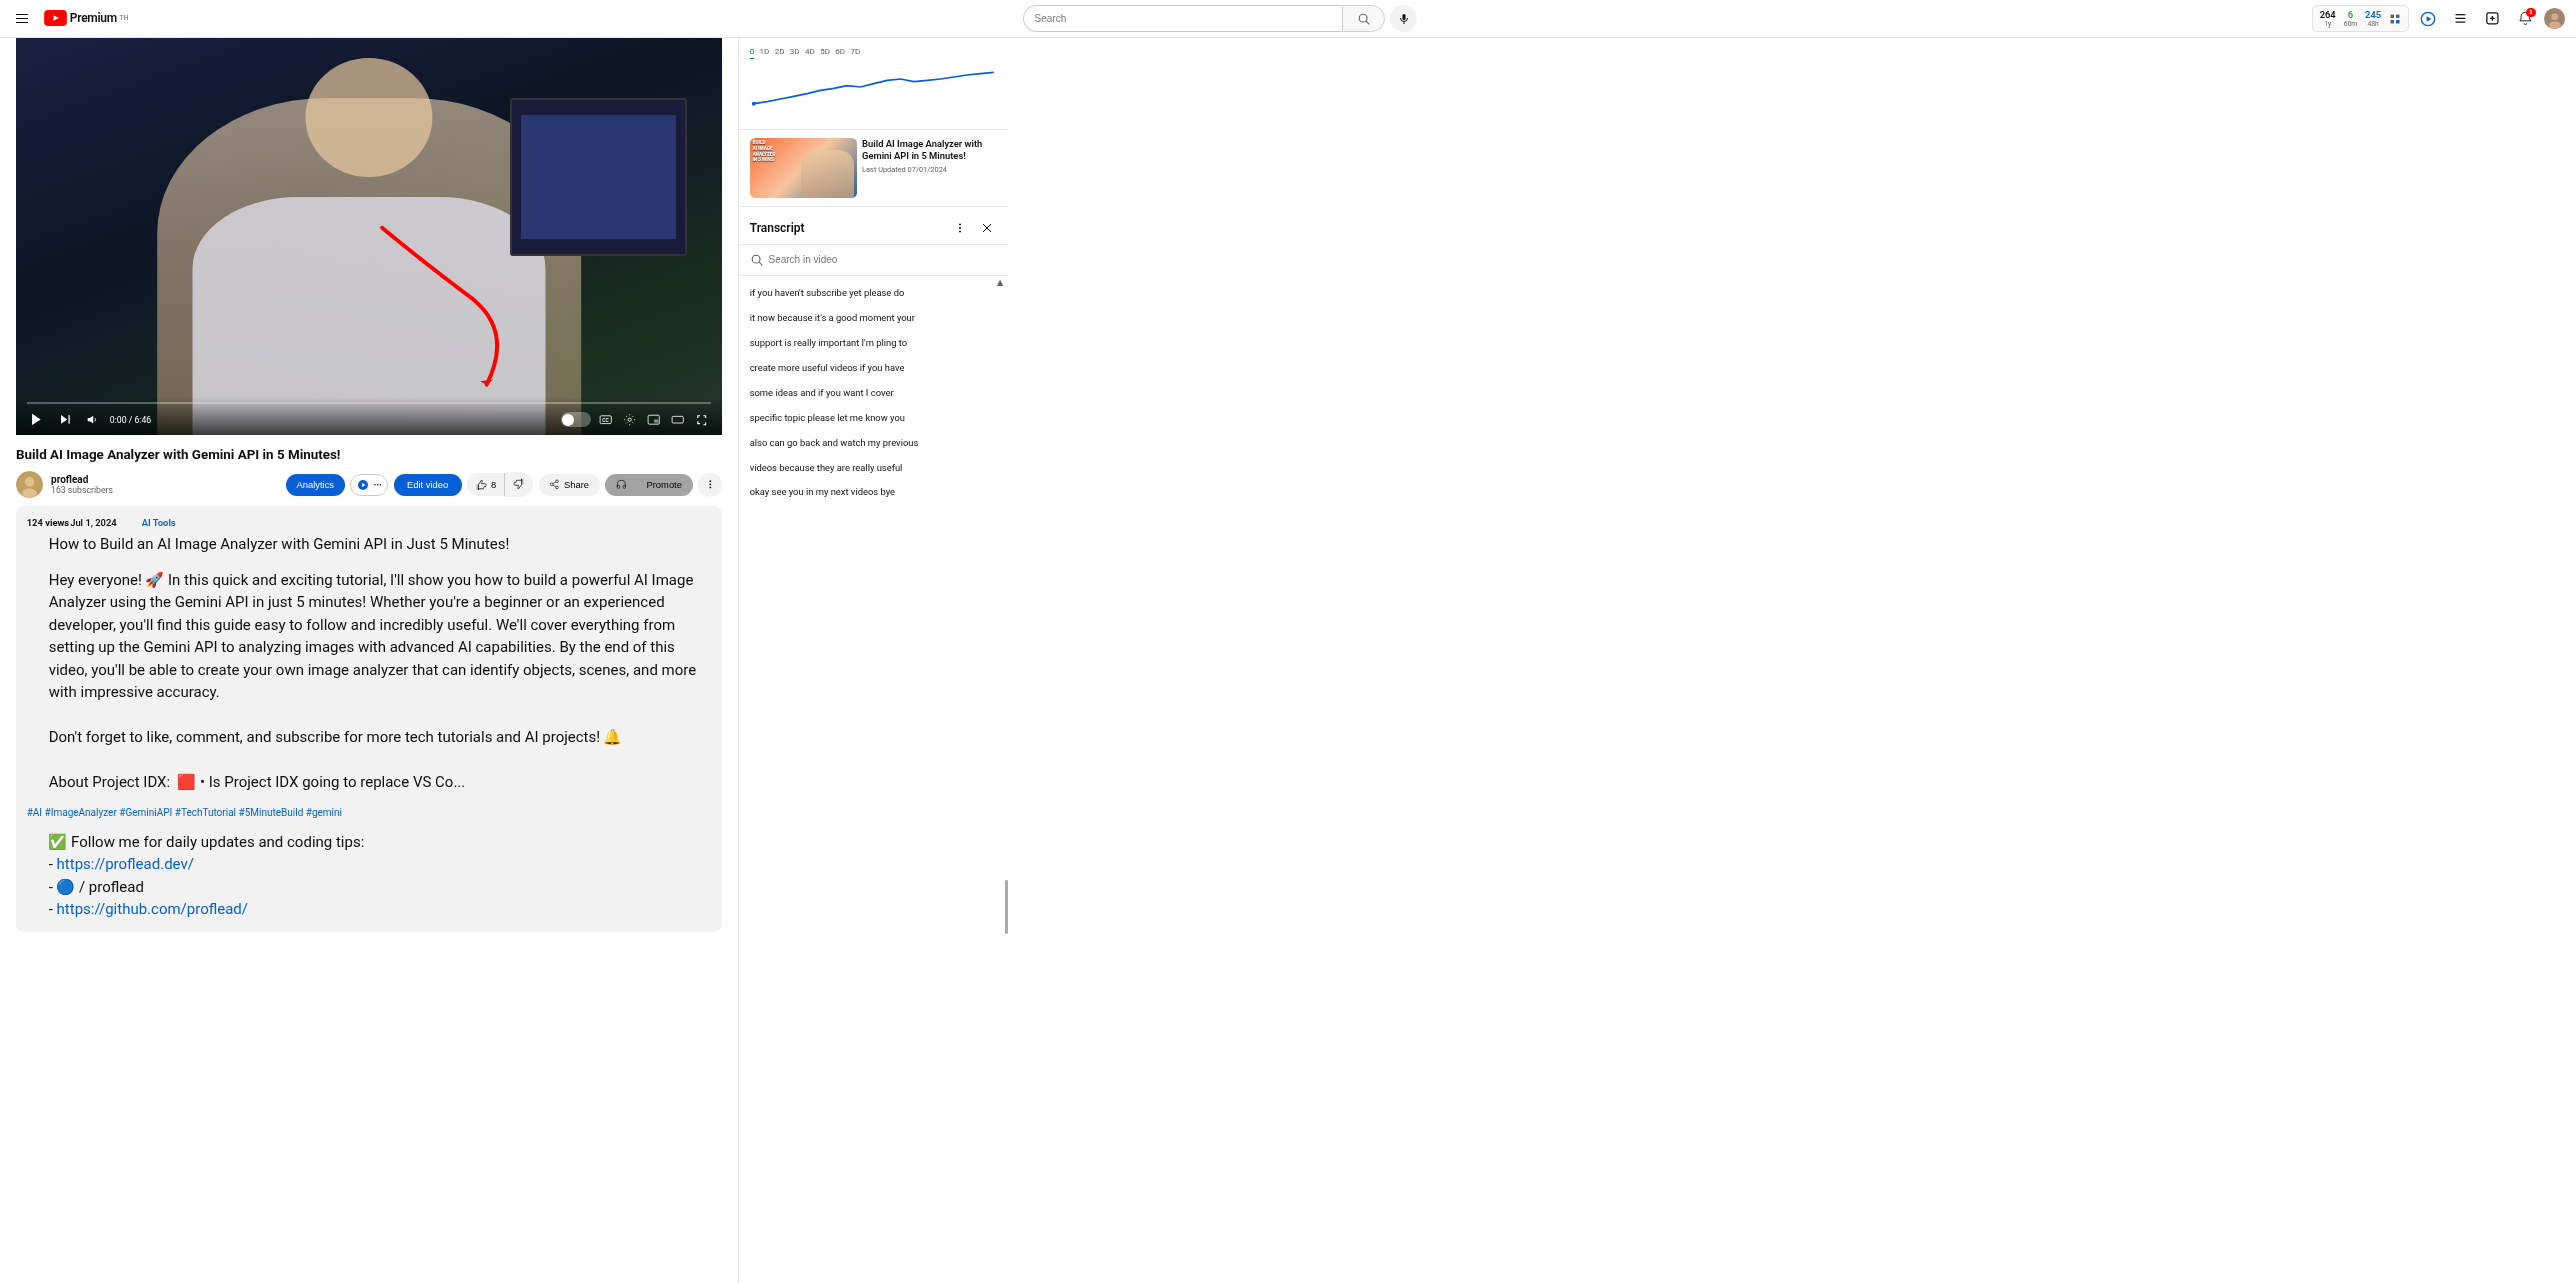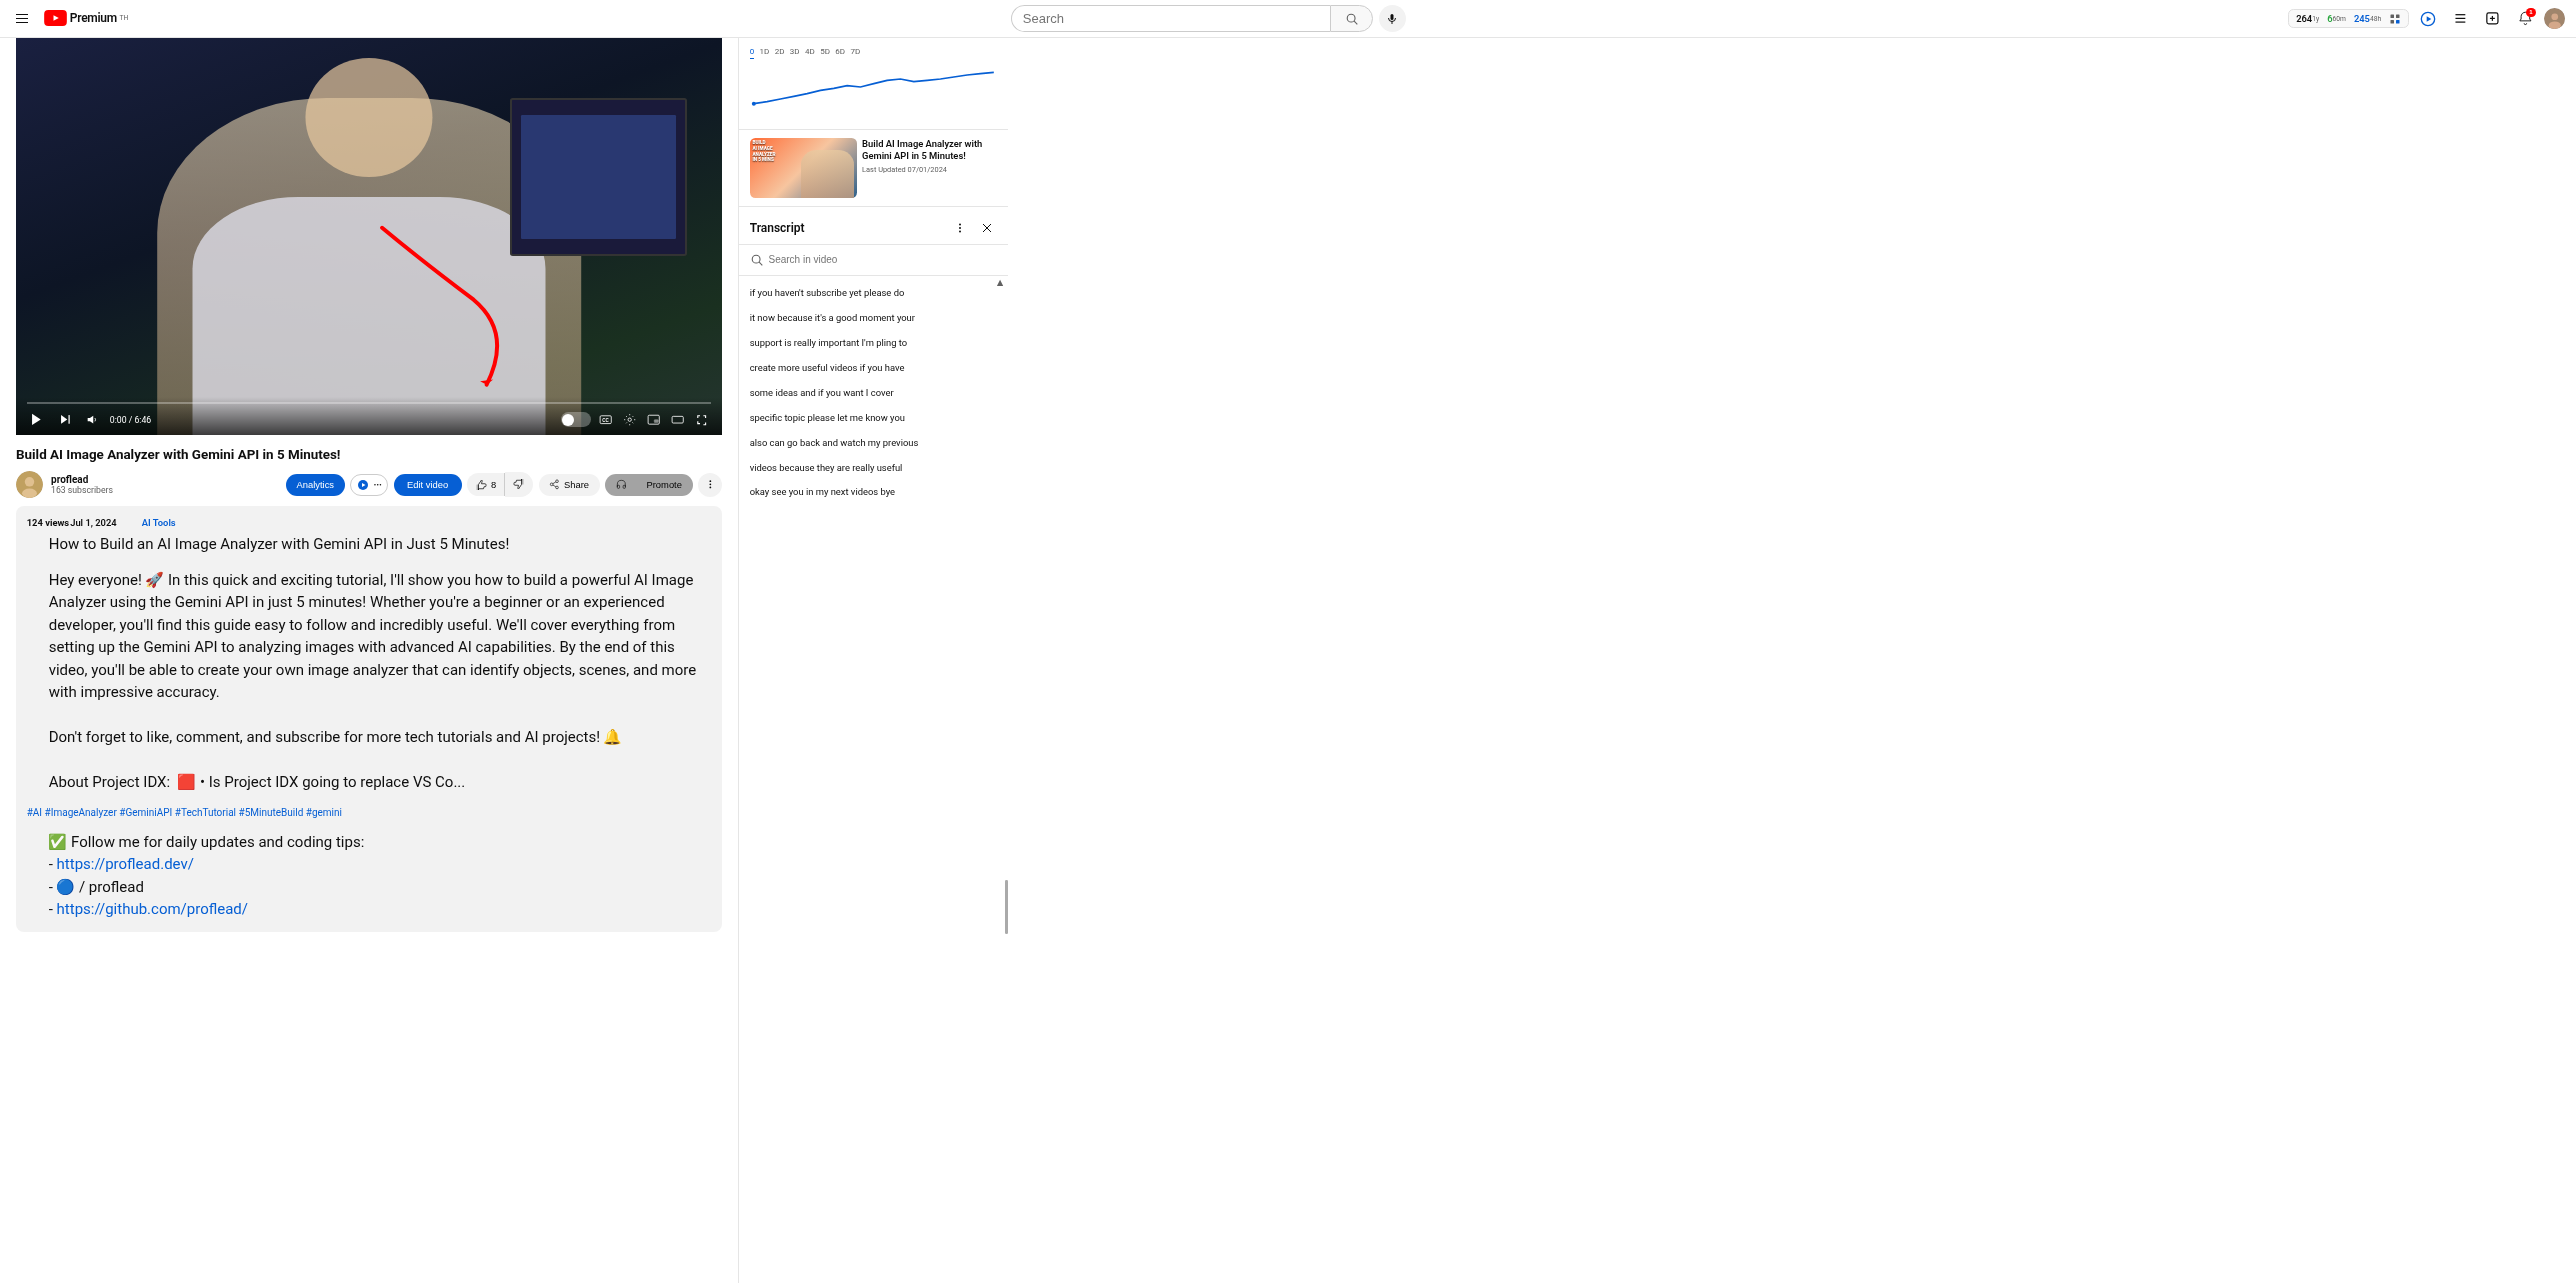--- a/index.html
+++ b/index.html
@@ -22,27 +22,27 @@
     .hamburger-btn span { display: block; width: 12px; height: 1.3px; background: #0f0f0f; }
     .logo-area { display: flex; align-items: center; gap: 2.7px; }
     .yt-logo { display: flex; align-items: center; gap: 2.7px; }
     .yt-icon { width: 23px; height: 16px; }
     .yt-premium-text { font-size: 12px; font-weight: 600; color: #0f0f0f; letter-spacing: -0.3px; }
     .yt-th { font-size: 6.7px; color: #606060; vertical-align: super; }
 
     .header-center { flex: 1; display: flex; align-items: center; justify-content: center; gap: 5.4px; }
     .search-bar { display: flex; align-items: center; max-width: 362px; width: 100%; }
     .search-input-wrap { flex: 1; border: 0.7px solid #ccc; border-right: none; border-radius: 27px 0 0 27px; padding: 0 10.7px; height: 27px; display: flex; align-items: center; }
-    .search-input { border: none; outline: none; width: 100%; font-size: 13px; color: #0f0f0f; background: transparent; }
+    .search-input { border: none; outline: none; width: 100%; font-size: 10px; color: #0f0f0f; background: transparent; }
     .search-btn { width: 43px; height: 27px; background: #f8f8f8; border: 0.7px solid #ccc; border-radius: 0 27px 27px 0; cursor: pointer; display: flex; align-items: center; justify-content: center; }
     .mic-btn { width: 27px; height: 27px; background: #f2f2f2; border: none; border-radius: 50%; cursor: pointer; display: flex; align-items: center; justify-content: center; }
 
     .header-right { display: flex; align-items: center; gap: 5.4px; flex: 0 0 auto; }
     .stats-widget { display: flex; align-items: center; gap: 8px; background: #f9f9f9; border: 0.7px solid #e0e0e0; border-radius: 5.4px; padding: 2.7px 6.7px; }
-    .stat-item { display: flex; flex-direction: row; align-items: center; font-size: 8px; }
+    .stat-item { display: flex; flex-direction: column; align-items: center; font-size: 8px; }
     .stat-value { font-size: 9.4px; font-weight: 600; color: #0f0f0f; }
     .stat-label { font-size: 6.7px; color: #606060; }
     .stat-green { color: #2ba640; }
     .stat-blue { color: #065fd4; }
     .header-icon-btn { width: 27px; height: 27px; background: none; border: none; border-radius: 50%; cursor: pointer; display: flex; align-items: center; justify-content: center; font-size: 12px; position: relative; }
     .notif-badge { position: absolute; top: 2.7px; right: 2.7px; background: red; color: white; font-size: 6px; border-radius: 50%; width: 9.4px; height: 9.4px; display: flex; align-items: center; justify-content: center; font-weight: 700; }
     .avatar { width: 21.5px; height: 21.5px; border-radius: 50%; background: #ccc; overflow: hidden; display: flex; align-items: center; justify-content: center; cursor: pointer; }
 
     
     .main-layout { display: flex; height: calc(100vh - 38px); overflow: hidden; }

